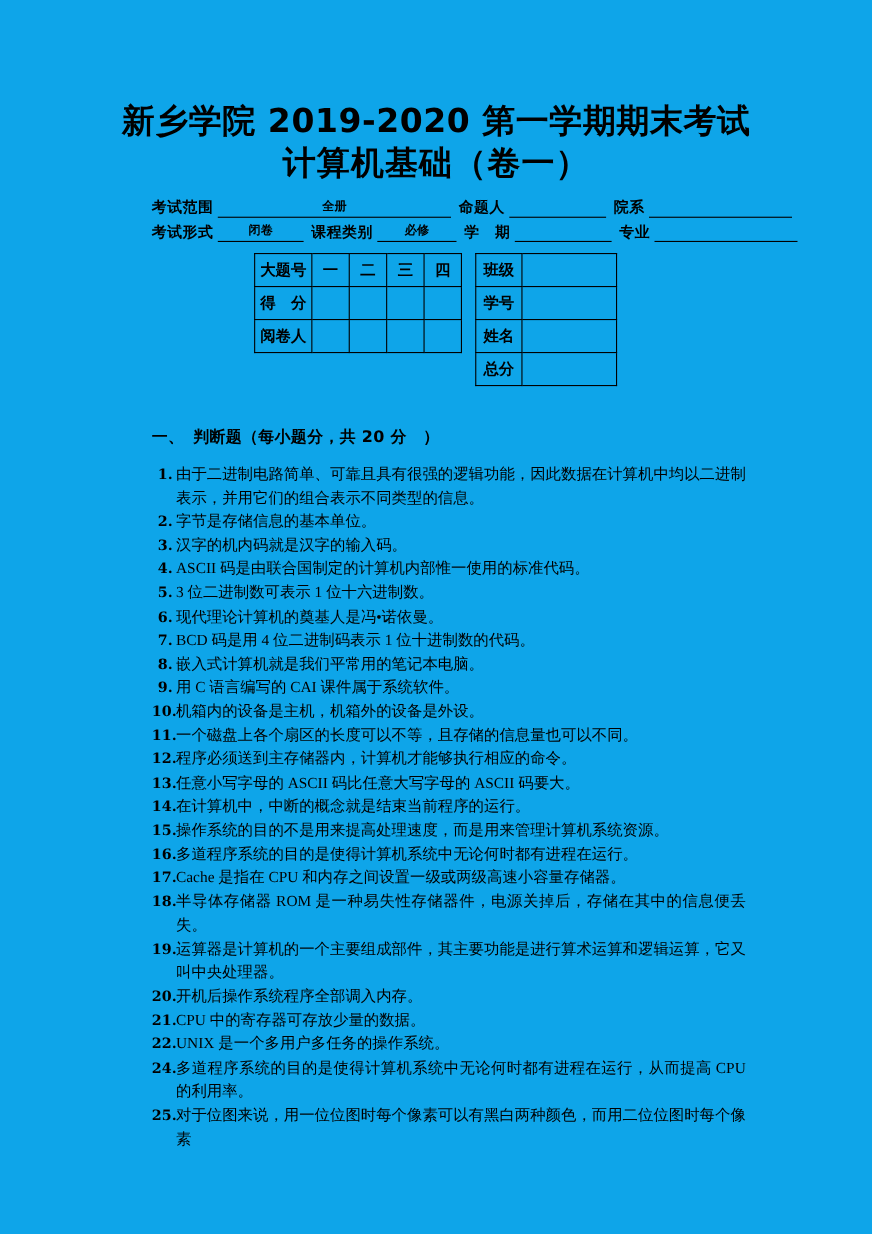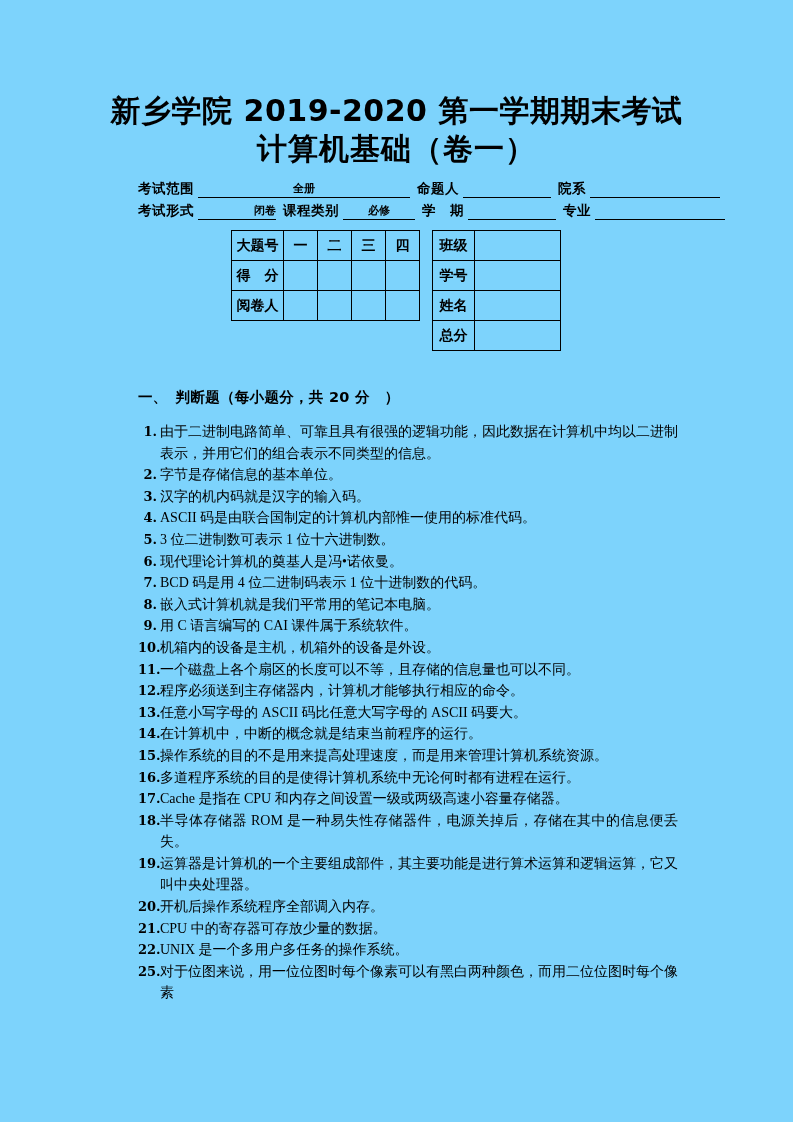--- a/index.html
+++ b/index.html
@@ -9,21 +9,21 @@
   }
   body {
     font-family: "Liberation Serif", "DejaVu Serif", serif;
     color: #000000;
     -webkit-font-smoothing: antialiased;
   }
   .page {
     position: relative;
     width: 793px;
     height: 1122px;
-    background: #7dd3fc;
+    background: #0ea5e9;
     overflow: hidden;
     box-sizing: border-box;
   }
 
   
   .title-block {
     position: absolute;
     left: 0;
     top: 92px;
     width: 793px;
@@ -74,21 +74,21 @@
     font-family: Liberation Mono, monospace;
     padding-bottom: 1px;
     height: 17px;
     line-height: 17px;
     box-sizing: border-box;
     flex: none;
   }
   .fill-w1 { width: 212px; }   
   .fill-w2 { width: 88px; }    
   .fill-w3 { width: 130px; }   
-  .fill-w4 { width: 78px; text-align: right; }    
+  .fill-w4 { width: 78px; }    
   .fill-w5 { width: 72px; }    
   .fill-w6 { width: 88px; }    
   .fill-w7 { width: 130px; }   
   .gap6 { width: 7px; flex: none; }
 
   
   .tables {
     position: absolute;
     left: 231px;
     top: 230px;
@@ -344,18 +344,22 @@
       </div>
       <div class="qitem">
         <span class="qnum">21.</span>
         <span class="qtext">CPU 中的寄存器可存放少量的数据。</span>
       </div>
       <div class="qitem">
         <span class="qnum">22.</span>
         <span class="qtext">UNIX 是一个多用户多任务的操作系统。</span>
       </div>
       <div class="qitem">
+        <span class="qnum">24.</span>
+        <span class="qtext">多道程序系统的目的是使得计算机系统中无论何时都有进程在运行，从而提高 CPU 的利用率。</span>
+      </div>
+      <div class="qitem">
         <span class="qnum">25.</span>
         <span class="qtext">对于位图来说，用一位位图时每个像素可以有黑白两种颜色，而用二位位图时每个像素</span>
       </div>
     </div>
 
 </div>
 
 </body></html>

